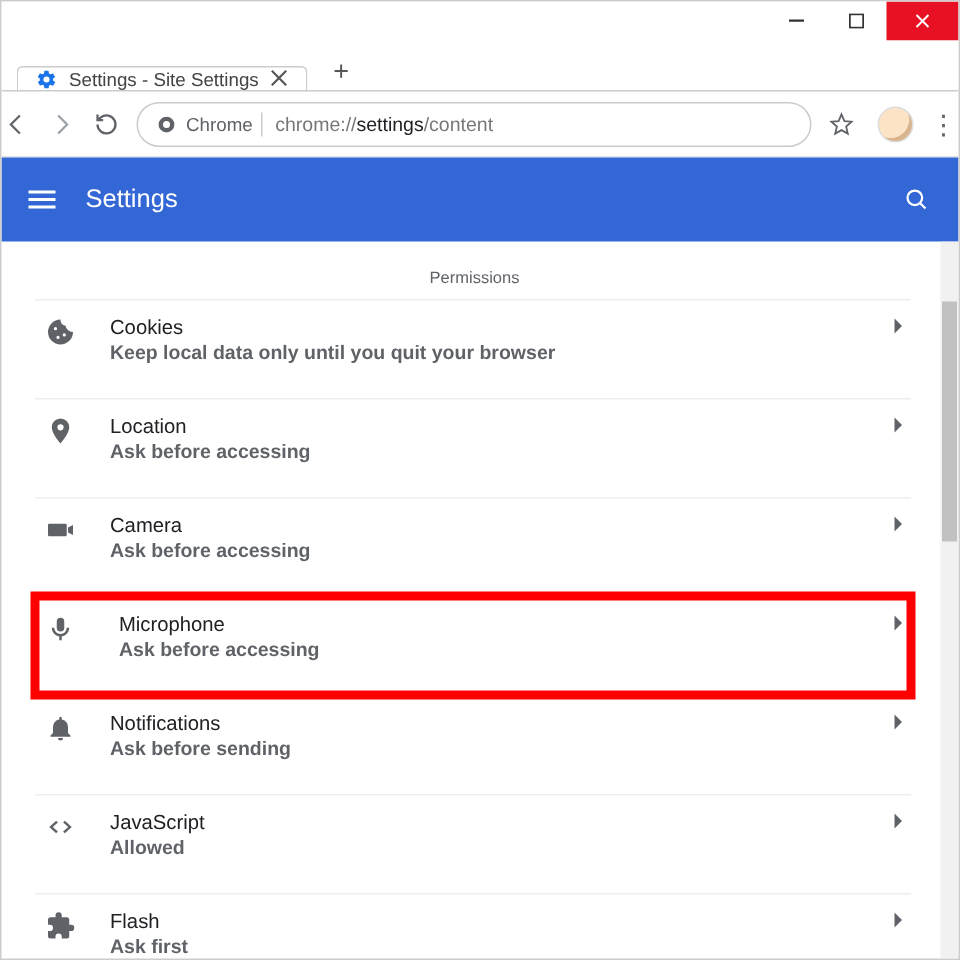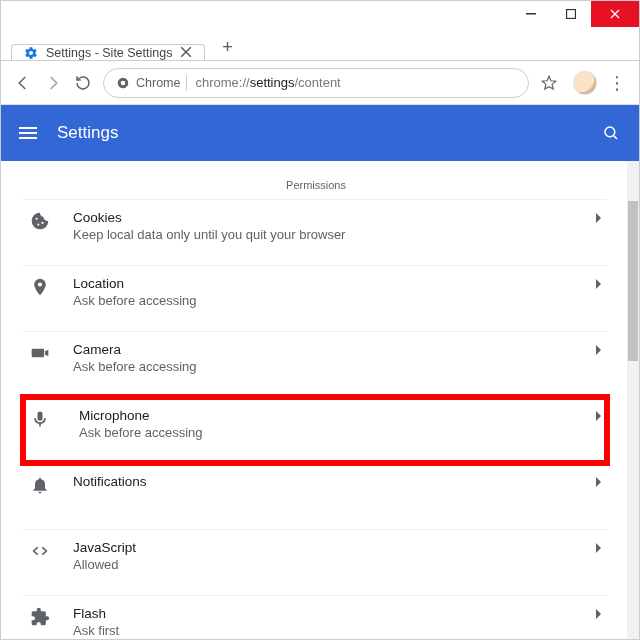--- a/index.html
+++ b/index.html
@@ -13,21 +13,21 @@
   
   
   .tabstrip { height: 34px; background: #fff; display: flex; align-items: flex-end; padding-left: 10px; position: relative; }
   .tab { display: flex; align-items: center; gap: 8px; height: 17px; padding: 0 12px; border: 1px solid #ccc; border-bottom: none; border-top-left-radius: 4px; border-top-right-radius: 4px; background: #fff; font-size: 12.5px; color: #444; max-width: 240px; }
   .tab .tabicon { width: 14px; height: 14px; display: flex; align-items: center; justify-content: center; color: #1a73e8; }
   .tab .tabclose { width: 12px; color: #555; }
   .newtab { width: 28px; height: 28px; display: flex; align-items: center; justify-content: center; color: #555; margin-left: 8px; font-size: 18px; }
   .tabstrip::after { content:""; position:absolute; left:0; right:0; bottom:0; height:1px; background:#ccc; }
   
   
-  .toolbar { height: 44px; display: flex; align-items: center; gap: 10px; padding: 0 12px; border-bottom: 1px solid #e0e0e0; }
+  .toolbar { height: 44px; display: flex; align-items: center; gap: 10px; padding: 0 0; border-bottom: 1px solid #e0e0e0; }
   .ticon { width: 20px; height: 20px; display:flex; align-items:center; justify-content:center; color:#5f6368; }
   .ticon svg { width:18px; height:18px; }
   .omnibox { flex:1; display:flex; align-items:center; gap:8px; height:30px; border:1px solid #ccc; border-radius:15px; padding:0 12px; font-size:13px; color:#777; }
   .chromechip { display:flex; align-items:center; gap:6px; color:#5f6368; font-size:12.5px; }
   .chromechip .sep { width:1px; height:16px; background:#ccc; }
   .url .strong { color:#202124; }
   .star { margin-right:4px; }
   .avatar { width:24px; height:24px; border-radius:50%; background: radial-gradient(circle at 35% 35%, #fce3c5 0 60%, #d8b58f 62% 100%); border:1px solid #ddd; }
   .menu3 { font-size:18px; color:#5f6368; }
   
@@ -45,21 +45,21 @@
   .scrollbar-thumb { position:absolute; right:1px; width:10px; top:40px; height:160px; background:#c1c1c1; }
   
   .section-title { font-size:11px; color:#5f6368; font-weight:500; padding: 18px 0 8px 2px; text-align: center; }
   
   .row { display:flex; align-items:flex-start; gap:22px; min-height:66px; padding: 10px 4px 10px 6px; border-top:1px solid #eee; cursor:pointer; }
   .row:first-of-type { border-top:none; }
   .row .ricon { width:22px; height:22px; color:#5f6368; display:flex; align-items:center; justify-content:center; flex-shrink:0; }
   .row .ricon svg { width:20px; height:20px; fill:#5f6368; }
   .row .rtext { flex:1; display:flex; flex-direction:column; gap:2px; }
   .row .rtitle { font-size:13.5px; color:#202124; }
-  .row .rsub { font-size:13px; color:#5f6368; }
+  .row .rsub { font-size:13px; color:#5f6368;font-weight:bold; }
   .row .rchev { color:#5f6368; }
   .row .rchev svg { width:8px; height:12px; fill:#5f6368; }
   
   .highlight { outline: 6px solid #ff0000; outline-offset:-3px;gap:28px; }
 </style>
 </head>
 <body>
 
 <div class="titlebar">
   <div class="winbtn">
@@ -215,20 +215,21 @@
     </div>
 
     <div class="row">
       <div class="ricon">
         <svg viewBox="0 0 24 24">
             <path d="M12 22a2 2 0 0 0 2-2h-4a2 2 0 0 0 2 2zm6-6V11a6 6 0 0 0-5-5.9V4a1 1 0 0 0-2 0v1.1A6 6 0 0 0 6 11v5l-2 2v1h16v-1z"></path>
           </svg>
       </div>
       <div class="rtext">
         <span class="rtitle">Notifications</span>
+        <span class="rsub">Ask before sending</span>
       </div>
       <div class="rchev"><svg viewBox="0 0 8 12">
             <path d="M1 1l5 5-5 5z"></path>
           </svg></div>
     </div>
 
     <div class="row">
       <div class="ricon">
         <svg viewBox="0 0 24 24">
             <path d="M8.5 17 3 12l5.5-5 1.4 1.4L5.8 12l4.1 3.6zM15.5 7 21 12l-5.5 5-1.4-1.4 4.1-3.6-4.1-3.6z"></path>

